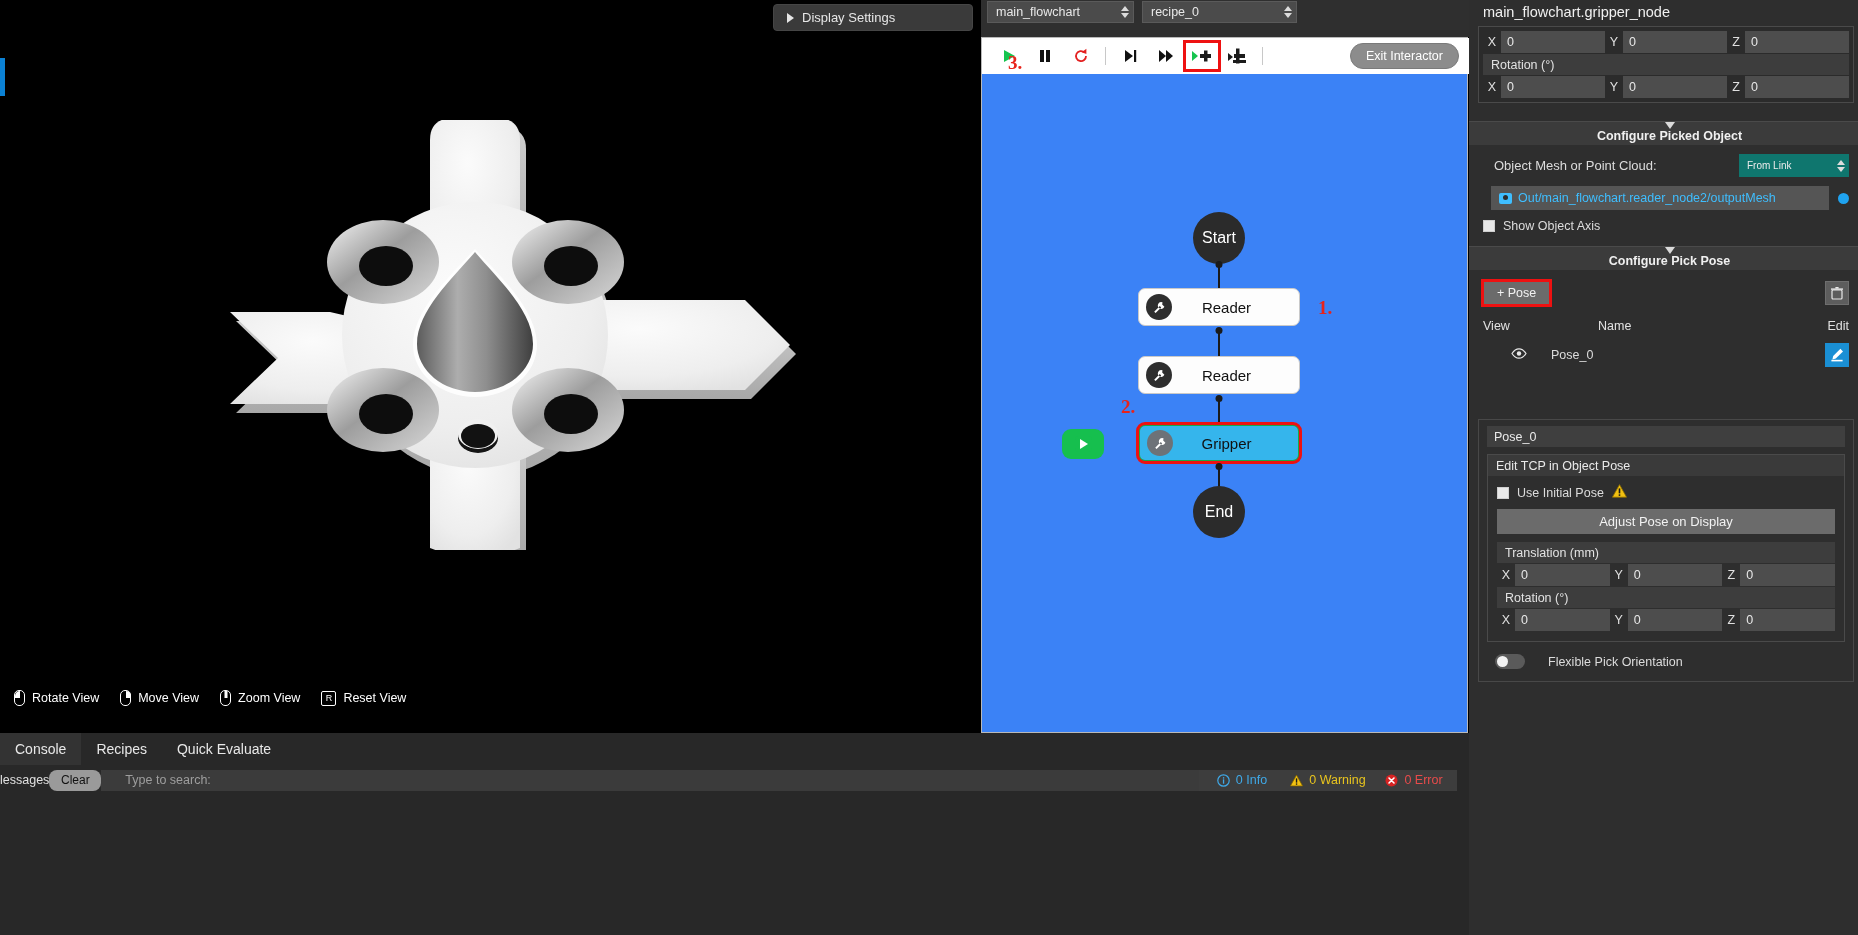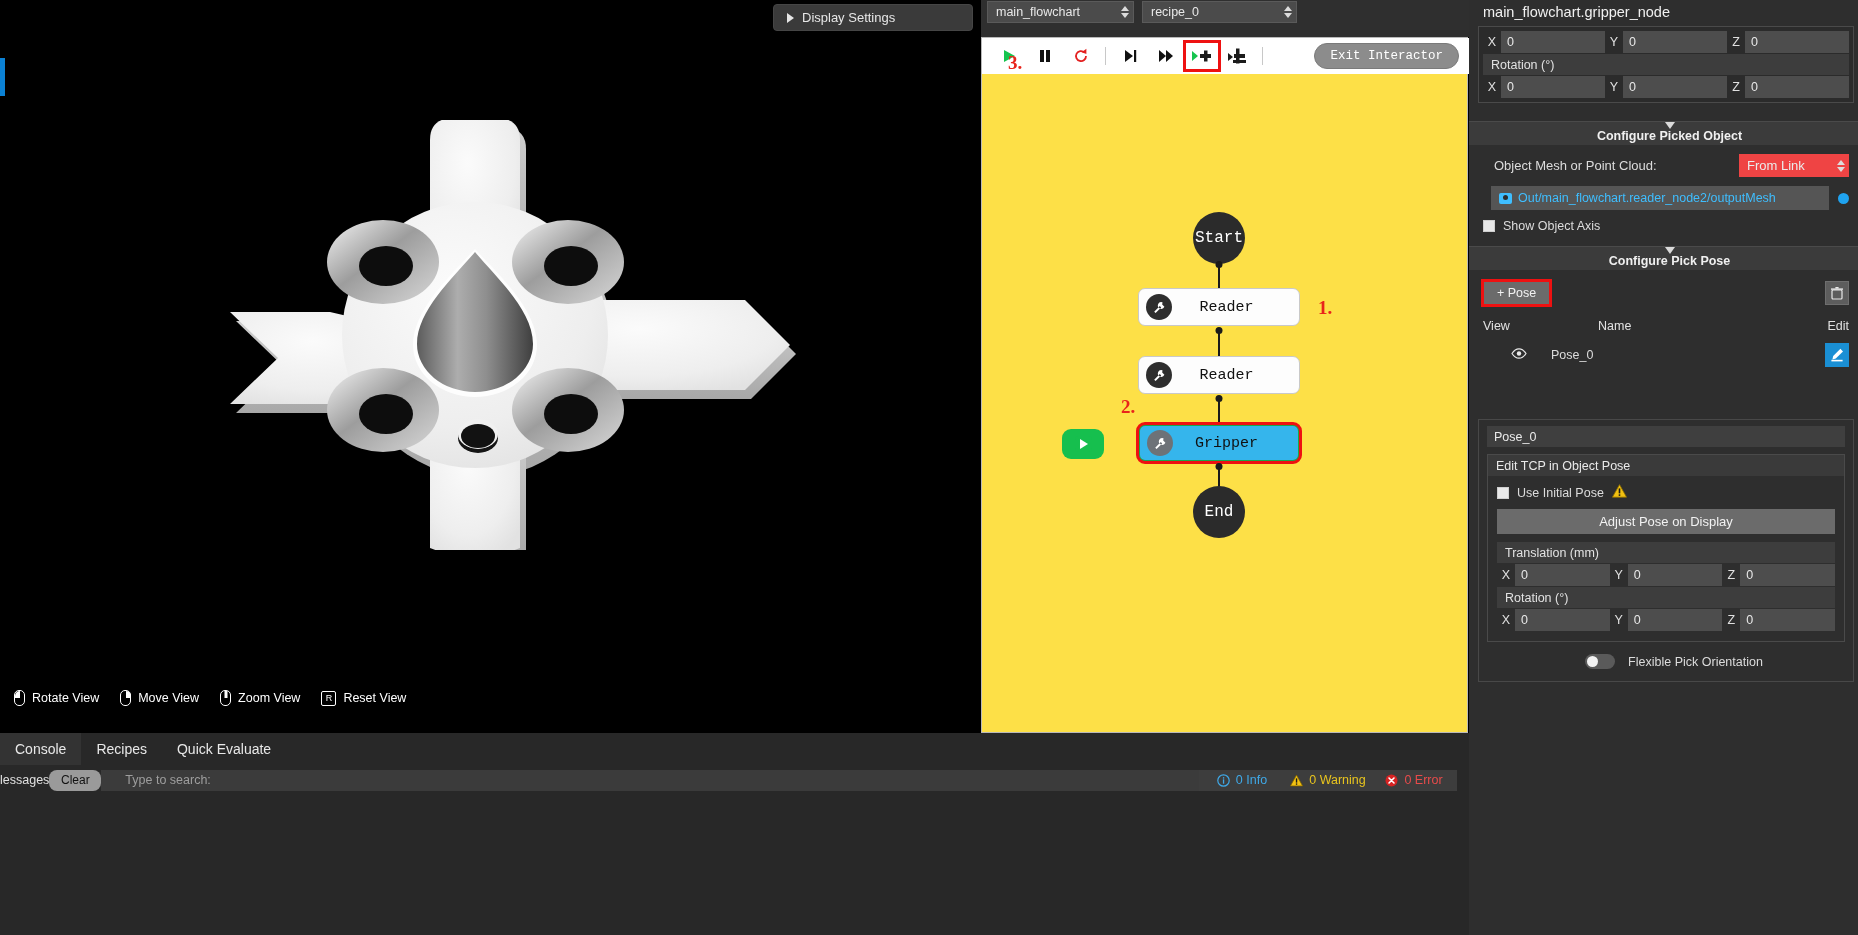--- a/index.html
+++ b/index.html
@@ -53,21 +53,21 @@
      background:#fff; border-radius:0 5px 0 0; }
   .mouse-ico.mid::before { content:''; position:absolute; left:50%; transform:translateX(-50%); top:-0.5px;
      width:3px; height:7px; background:#fff; }
   .key-ico { width: 15px; height: 15px; border: 1.6px solid #fff; border-radius: 2px;
      font-size: 9px; color:#fff; display:flex; align-items:center; justify-content:center; }
 
   
   #flow-panel {
     position: absolute; left: 981px; top: 37px;
     width: 487px; height: 696px;
-    background: #fde047; border: 1px solid #b9b9b9; font-family: Liberation Mono, monospace;
+    background: #3b82f6; border: 1px solid #b9b9b9;
   }
   #flow-toolbar {
     position: absolute; left: 0; top: 0; width: 487px; height: 36px;
     background: #ffffff;
     display: flex; align-items: center; padding-left: 10px; gap: 2px;
   }
   .tb-btn {
     width: 34px; height: 28px; display: flex; align-items: center; justify-content: center;
     cursor: pointer; background: transparent; border: none;
   }
@@ -151,21 +151,21 @@
   .section-hdr {
     height: 24px; background: #3b3b3b; display: flex; align-items: center; 
     padding-left: 7px; color: #f0f0f0; font-size: 12.5px; font-weight: bold; cursor: pointer;
     border-top: 1px solid #4a4a4a;
     flex-direction: column;
   }
   .section-hdr .caret { width:0;height:0;border-left:5px solid transparent;border-right:5px solid transparent;border-top:7px solid #dadada;}
   .row-pad { padding: 9px 14px 0 14px; display: flex; align-items: center; }
 
   .drop-sel {
-    height: 23px; background: #ef4444; border: none; color: #eaeaea; font-size: 13px;
+    height: 23px; background: #0f766e; border: none; color: #eaeaea; font-size: 10px;
     display: flex; align-items: center; padding: 0 4px 0 8px; cursor: pointer; min-width: 110px;
   }
   .link-field {
     height: 24px; background: #555555; display: flex; align-items: center; gap: 6px;
     padding: 0 8px; color: #3fbeff; font-size: 12.5px; cursor: pointer; flex: 1;
   }
   .cam-ico { width: 13px; height: 11px; background: #3fbeff; border-radius: 2px; position: relative; flex:0 0 auto;}
   .cam-ico::before { content:''; position:absolute; left:4px; top:2.5px; width:5px; height:5px; border-radius:50%; background:#2e2e2e;}
   .blue-dot { width: 11px; height: 11px; border-radius: 50%; background: #1fa3f0; margin-left: 9px; flex:0 0 auto;}
   .wide-btn {
@@ -569,21 +569,21 @@
             <span class="ax">X</span>
             <span class="fld">0</span>
             <span class="ax">Y</span>
             <span class="fld">0</span>
             <span class="ax">Z</span>
             <span class="fld">0</span>
           </div>
         </div>
       </div>
 
-      <div style="display:flex; align-items:center; gap:13px; padding:4px 0 12px 16px;justify-content:center;">
+      <div style="display:flex; align-items:center; gap:23px; padding:4px 0 12px 16px;">
         <span class="toggle">
             <span class="knob"></span>
           </span>
         <span>Flexible Pick Orientation</span>
       </div>
     </div>
   </div>
 
   <div id="console">
     <div id="console-tabs">

